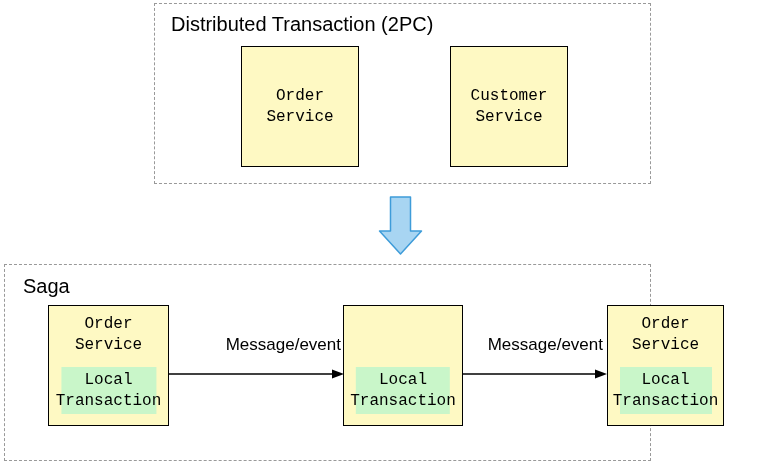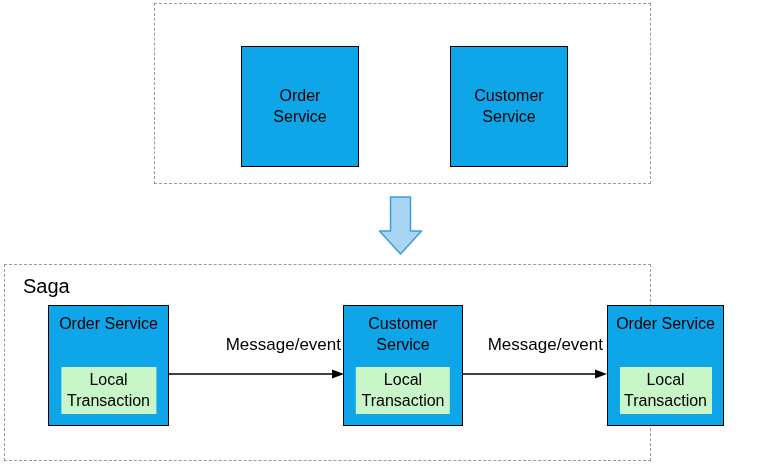--- a/index.html
+++ b/index.html
@@ -26,23 +26,24 @@
     font-size: 20px;
     line-height: 1.2;
     white-space: nowrap;
   }
   #twopc-container .container-title { left: 16px; top: 8px; }
   #saga-container  .container-title { left: 18px; top: 9px; }
 
   .service-box {
     position: absolute;
     border: 1.5px solid var(--box-border, #000000);
-    background: #0ea5e9;
+    background: #fef9c3;
     font-size: 16px;
     text-align: center;
+    font-family: Liberation Mono, monospace;
   }
   .twopc-box {
     display: flex;
     align-items: center;
     justify-content: center;
     width: 118px; height: 121px;
     top: 42px;
   }
   #twopc-box-0 { left: 86px; }
   #twopc-box-1 { left: 295px; }
@@ -102,20 +103,21 @@
     fill: var(--arrow-fill, #a8d5f2);
     stroke: var(--arrow-stroke, #3e9cd9);
     stroke-width: 1.5;
     stroke-linejoin: round;
   }
 </style>
 </head>
 <body>
 
 <div class="dashed-container" id="twopc-container">
+  <div class="container-title">Distributed Transaction (2PC)</div>
 
   <div class="service-box twopc-box" id="twopc-box-0">
     <span class="box-label">
       <span class="line">Order</span>
       <span class="line">Service</span>
     </span>
   </div>
 
   <div class="service-box twopc-box" id="twopc-box-1">
     <span class="box-label">
@@ -145,24 +147,20 @@
     </div>
   </div>
 
   <div class="arrow-label" id="saga-arrow-label-0">Message/event</div>
   <svg class="h-arrow" id="saga-arrow-0" width="175" height="16">
     <line x1="0" y1="8" x2="164" y2="8"></line>
     <polygon points="163,3.5 175,8 163,12.5"></polygon>
   </svg>
 
   <div class="service-box saga-box" id="saga-box-1">
-    <div class="saga-service-name">
-      <span class="line">Customer</span>
-      <span class="line">Service</span>
-    </div>
     <div class="local-box">
       <span class="box-label">
         <span class="line">Local</span>
         <span class="line">Transaction</span>
       </span>
     </div>
   </div>
 
   <div class="arrow-label" id="saga-arrow-label-1">Message/event</div>
   <svg class="h-arrow" id="saga-arrow-1" width="145" height="16">

